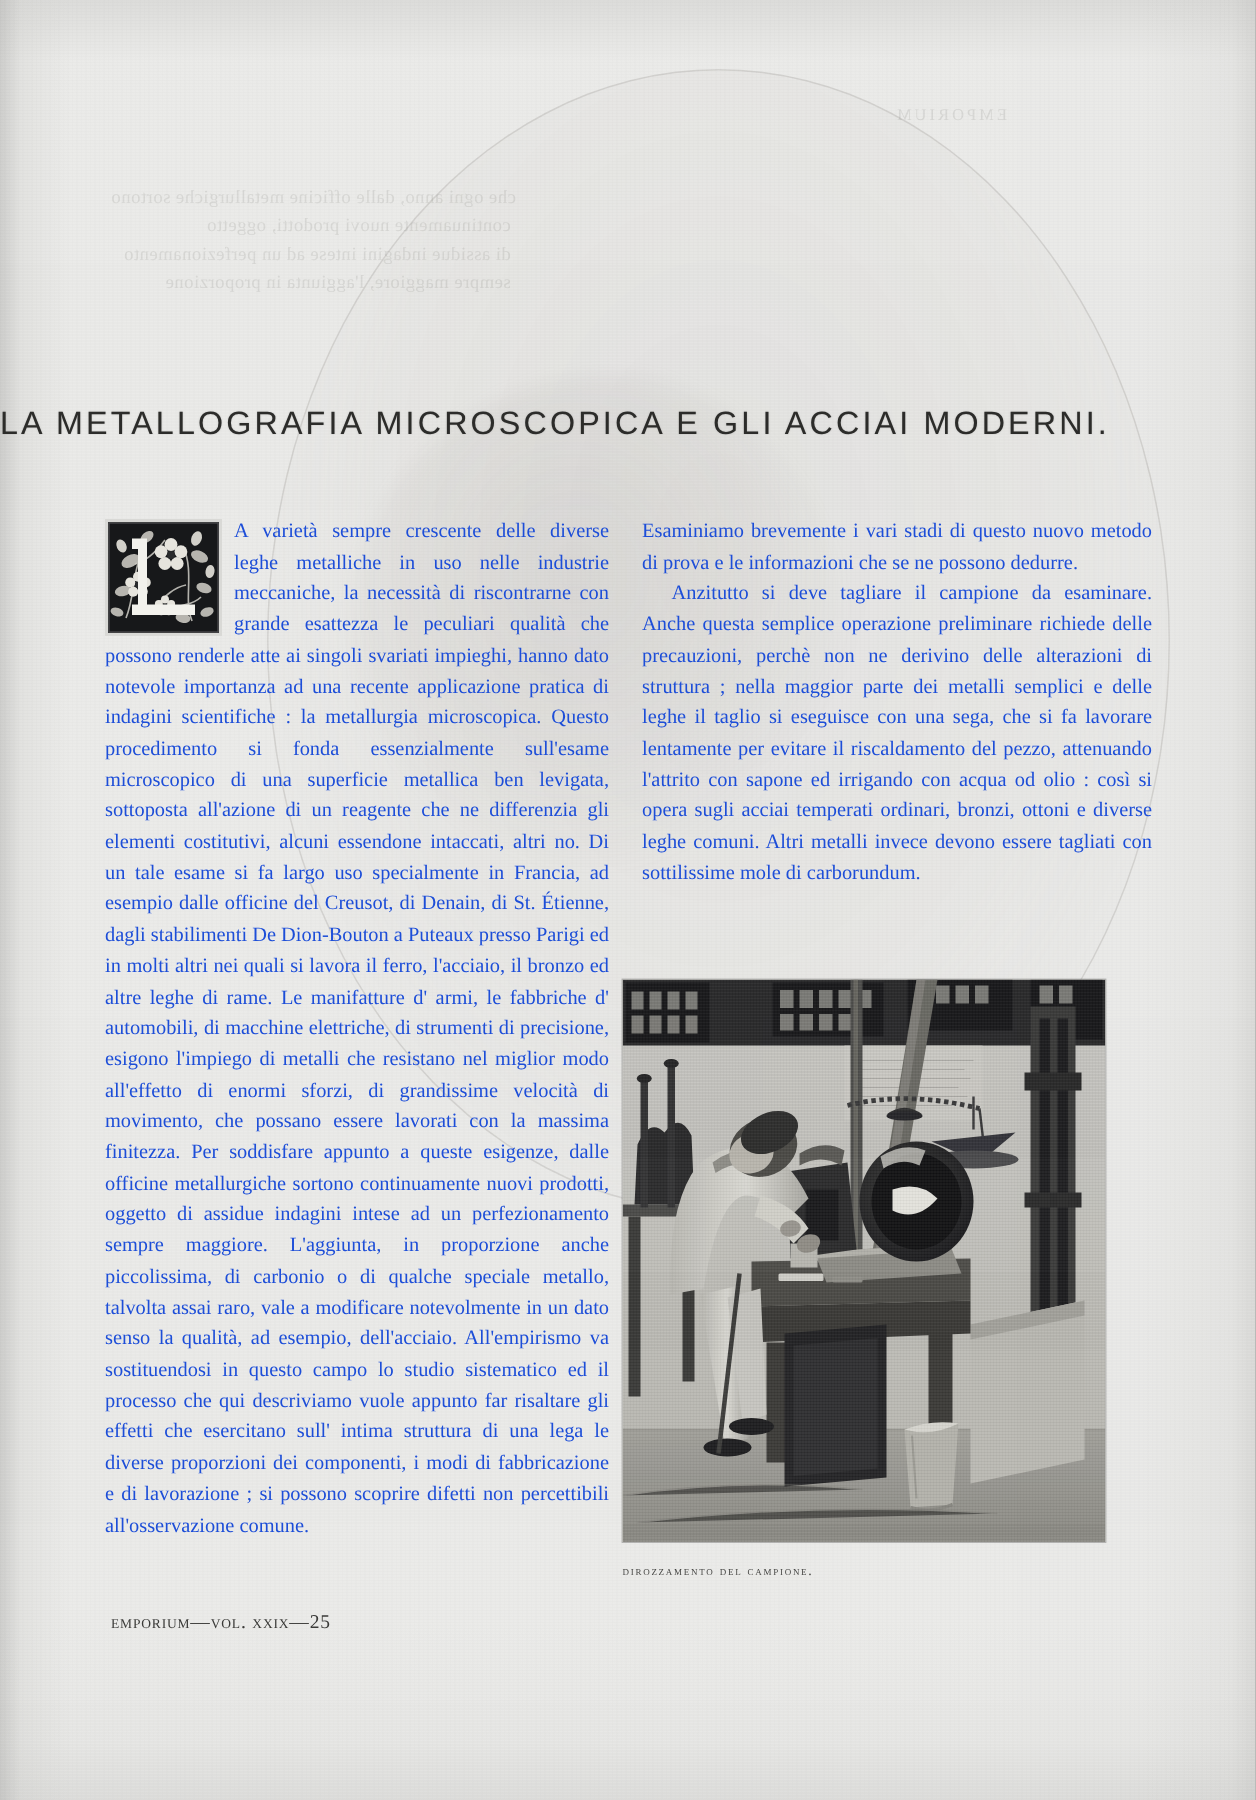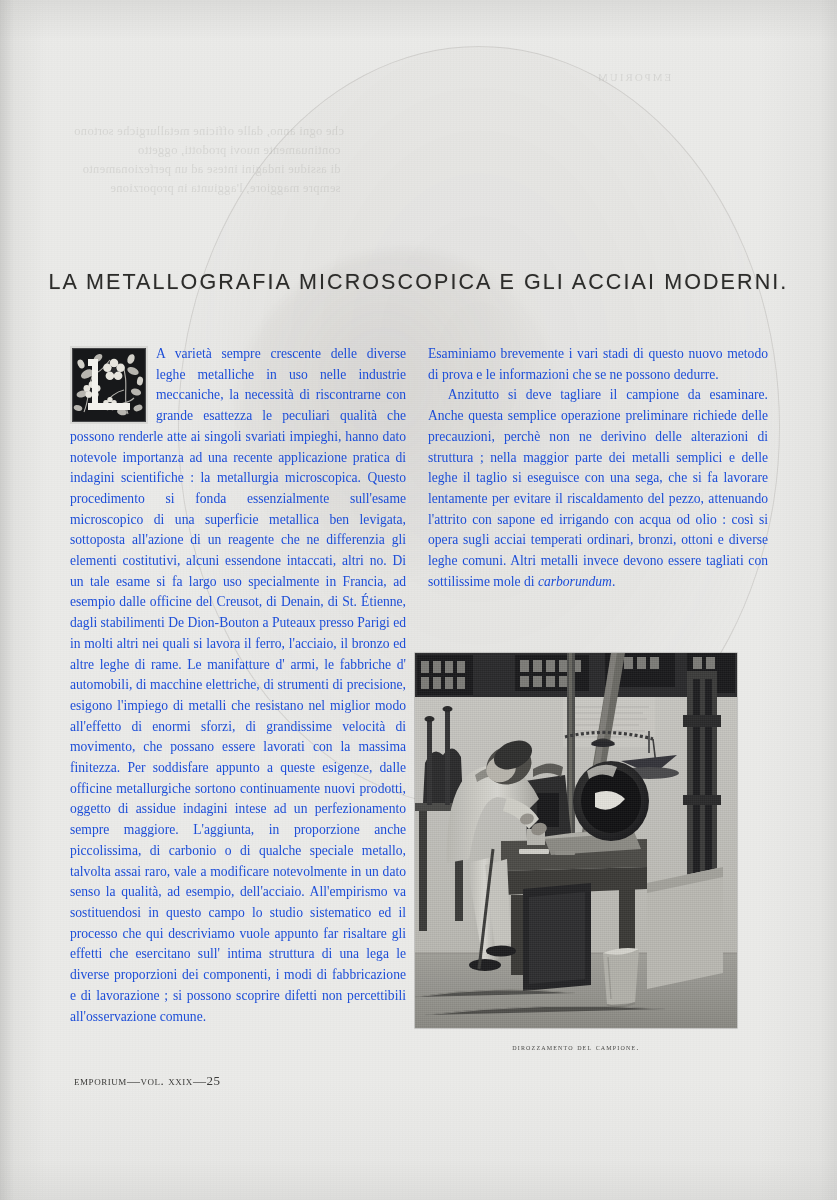--- a/index.html
+++ b/index.html
@@ -109,21 +109,20 @@
     font-weight: 400;
     letter-spacing: 5.2px;
     color: #30302e;
     text-shadow: 0 0 1px rgba(90,90,88,.35);
   }
 
   .main-title {
     position: absolute;
     left: 0; right: 0;
     top: 256px;
-    text-align: center;
     font-family: "Liberation Sans", sans-serif;
     font-size: 21.5px;
     font-weight: 400;
     letter-spacing: 2.1px;
     color: #2c2c2a;
     text-shadow: 0 0 1px rgba(90,90,88,.35);
   }
 
   
   .col {
@@ -146,21 +145,21 @@
 
   .dropcap {
     float: left;
     width: 78px;
     height: 78px;
     margin: 2px 8px 0 0;
     shape-outside: margin-box;
   }
   .dropcap svg { display: block; width: 78px; height: 78px; }
 
-  .it { font-style: italic; }
+  .it { }
 
   
   .imprint {
     position: absolute;
     left: 74px;
     top: 1073px;
     font-family: "Liberation Serif", serif;
     font-size: 13px;
     letter-spacing: .55px;
     color: #3a3a38;
@@ -193,21 +192,20 @@
       repeating-linear-gradient(0deg, rgba(255,255,255,.10) 0 1px, rgba(0,0,0,.10) 1px 2px),
       repeating-linear-gradient(90deg, rgba(255,255,255,.07) 0 1px, rgba(0,0,0,.07) 1px 2px);
     pointer-events: none;
   }
 
   .fig-caption {
     position: absolute;
     left: 415px;
     top: 1042px;
     width: 322px;
-    text-align: center;
     font-family: "Liberation Serif", serif;
     font-size: 9.2px;
     letter-spacing: 1.15px;
     color: #4a4a48;
     font-variant: small-caps;
     text-transform: lowercase;
   }
 </style>
 </head>
 <body>

